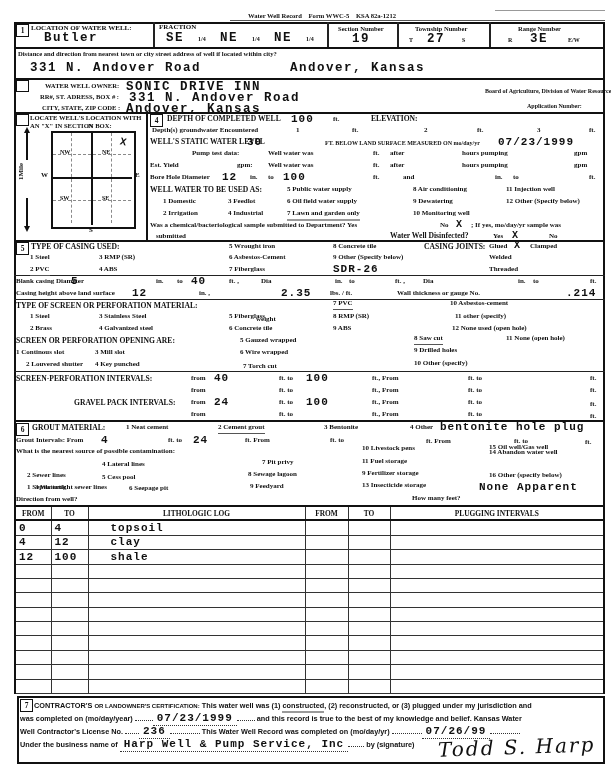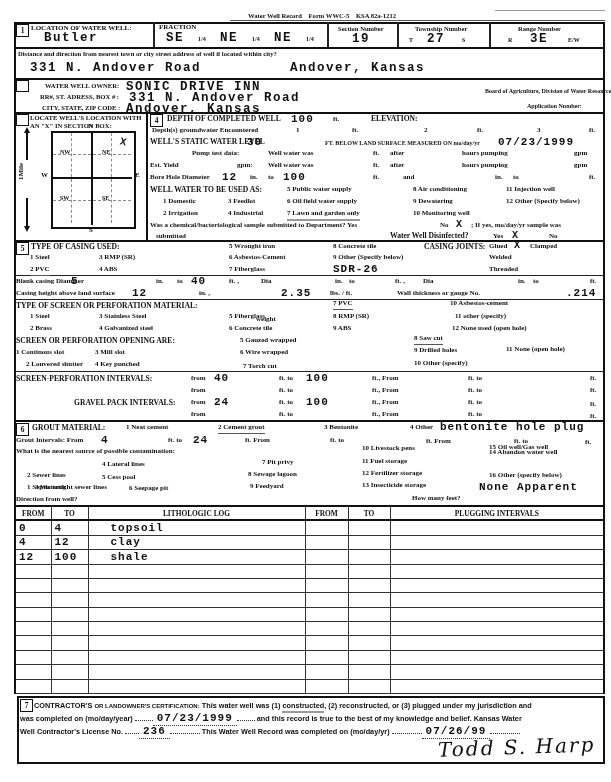--- a/index.html
+++ b/index.html
@@ -258,21 +258,21 @@
   <span class="p l" style="left:455px;top:313px;">11 other (specify)</span>
   <span class="p l" style="left:30px;top:325px;">2 Brass</span>
   <span class="p l" style="left:99px;top:325px;">4 Galvanized steel</span>
   <span class="p l" style="left:229px;top:325px;">6 Concrete tile</span>
   <span class="p l" style="left:333px;top:325px;">9 ABS</span>
   <span class="p l" style="left:452px;top:325px;">12 None used (open hole)</span>
 
   <span class="p L" style="left:16px;top:337px;">SCREEN OR PERFORATION OPENING ARE:</span>
   <span class="p l" style="left:240px;top:337px;">5 Gauzed wrapped</span>
   <span class="p l seld" style="left:414px;top:335px;">8 Saw cut</span>
-  <span class="p l" style="left:506px;top:335px;margin-top:11px;">11 None (open hole)</span>
+  <span class="p l" style="left:506px;top:335px;">11 None (open hole)</span>
   <span class="p l" style="left:16px;top:349px;">1 Continous slot</span>
   <span class="p l" style="left:95px;top:349px;">3 Mill slot</span>
   <span class="p l" style="left:240px;top:349px;">6 Wire wrapped</span>
   <span class="p l" style="left:414px;top:347px;">9 Drilled holes</span>
   <span class="p l" style="left:16px;top:361px;padding-left:10px;">2 Louvered shutter</span>
   <span class="p l" style="left:95px;top:361px;">4 Key punched</span>
   <span class="p l" style="left:243px;top:363px;">7 Torch cut</span>
   <span class="p l" style="left:414px;top:360px;">10 Other  (specify)</span>
 
   <span class="p L" style="left:16px;top:375px;">SCREEN-PERFORATION INTERVALS:</span>
@@ -323,21 +323,21 @@
   <span class="p l" style="left:362px;top:445px;">10 Livestock pens</span>
   <span class="p l" style="left:489px;top:449px;">14 Abandon water well</span>
   <span class="p l" style="left:27px;top:460px;margin-top:24px;">1 Septic tank</span>
   <span class="p l" style="left:102px;top:461px;">4 Lateral lines</span>
   <span class="p l" style="left:262px;top:459px;">7 Pit privy</span>
   <span class="p l" style="left:362px;top:458px;">11 Fuel storage</span>
   <span class="p l" style="left:489px;top:444px;">15 Oil well/Gas well</span>
   <span class="p l" style="left:27px;top:472px;">2 Sewer lines</span>
   <span class="p l" style="left:102px;top:474px;">5 Cess pool</span>
   <span class="p l" style="left:248px;top:471px;">8 Sewage lagoon</span>
-  <span class="p l" style="left:362px;top:470px;">12 Fertilizer storage</span>
+  <span class="p l" style="left:362px;top:470px;">9 Fertilizer storage</span>
   <span class="p l" style="left:489px;top:472px;">16 Other (specify below)</span>
   <span class="p l" style="left:35px;top:484px;">3 Watertight sewer lines</span>
   <span class="p l" style="left:129px;top:485px;">6 Seepage pit</span>
   <span class="p l" style="left:250px;top:483px;">9 Feedyard</span>
   <span class="p l" style="left:362px;top:482px;">13 Insecticide storage</span>
   <span class="p v" style="left:479px;top:482px;">None Apparent</span>
   <span class="p l" style="left:16px;top:496px;">Direction from well?</span>
   <span class="p l" style="left:412px;top:495px;">How many feet?</span>
 
   <table class="lith">
@@ -469,15 +469,20 @@
     <span>was completed on (mo/day/year)</span>
     <span class="dots" style="width:18px;"></span><span class="v dotv">07/23/1999</span><span class="dots" style="width:18px;"></span>
     <span>and this record is true to the best of my knowledge and belief.  Kansas Water</span>
   </div>
   <div class="p a" style="left:20px;top:725px;width:580px;">
     <span>Well Contractor's License No.</span>
     <span class="dots" style="width:14px;"></span><span class="v dotv">236</span><span class="dots" style="width:30px;"></span>
     <span>This Water Well Record was completed on (mo/day/yr)</span>
     <span class="dots" style="width:30px;"></span><span class="v dotv">07/26/99</span><span class="dots" style="width:30px;"></span>
   </div>
+  <div class="p a" style="left:20px;top:738px;width:580px;">
+    <span>Under the business name of</span>
+    <span class="v dotv">Harp Well &amp; Pump Service, Inc</span><span class="dots" style="width:16px;"></span>
+    <span>by (signature)</span>
+  </div>
   <span class="p sig" style="left:438px;top:735px;">Todd S. Harp</span>
 
 </div>
 
 </body></html>

